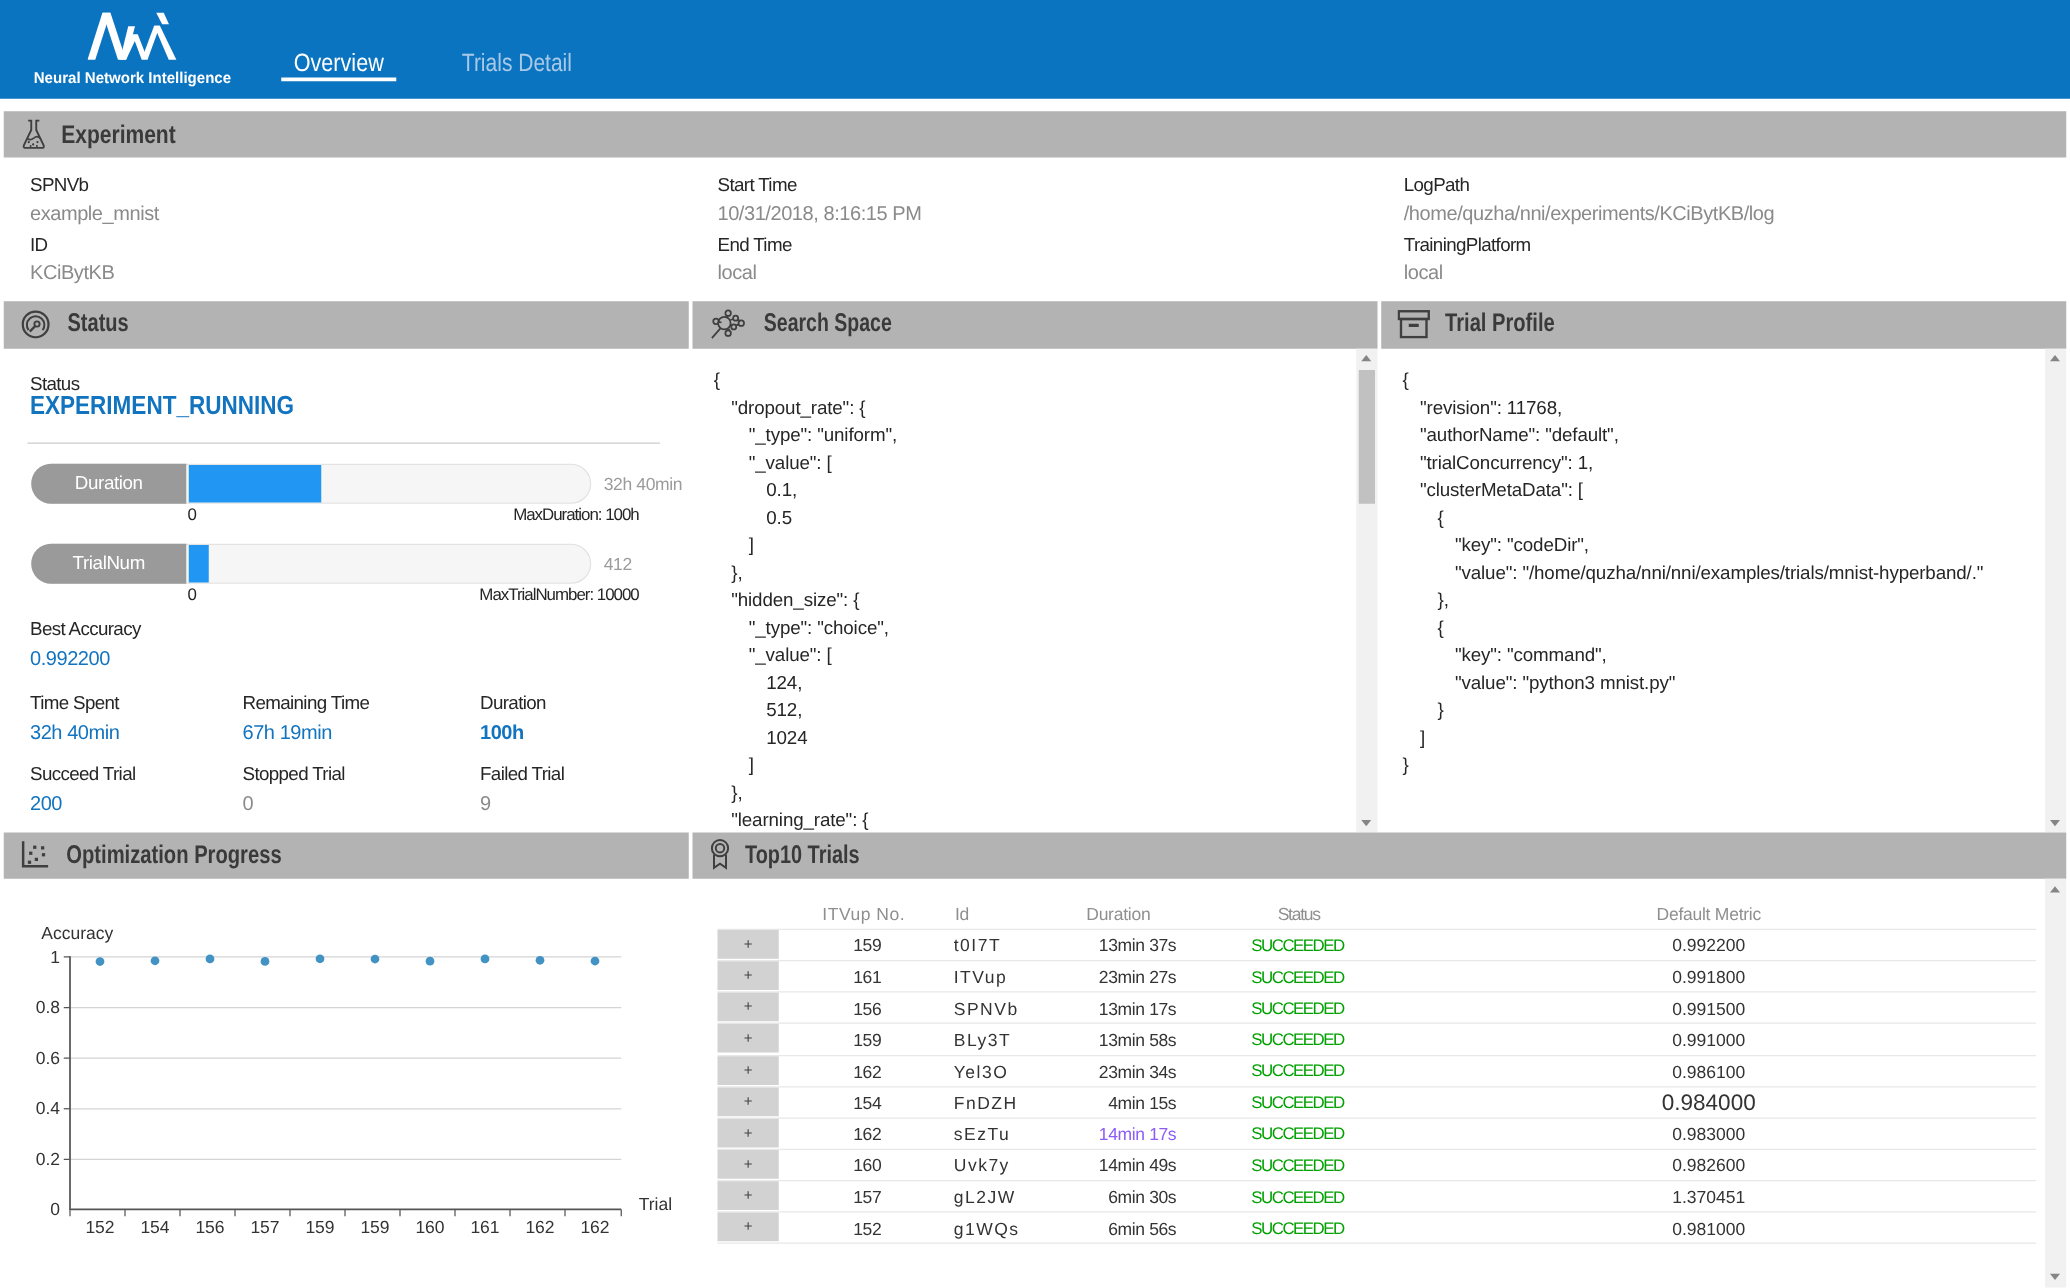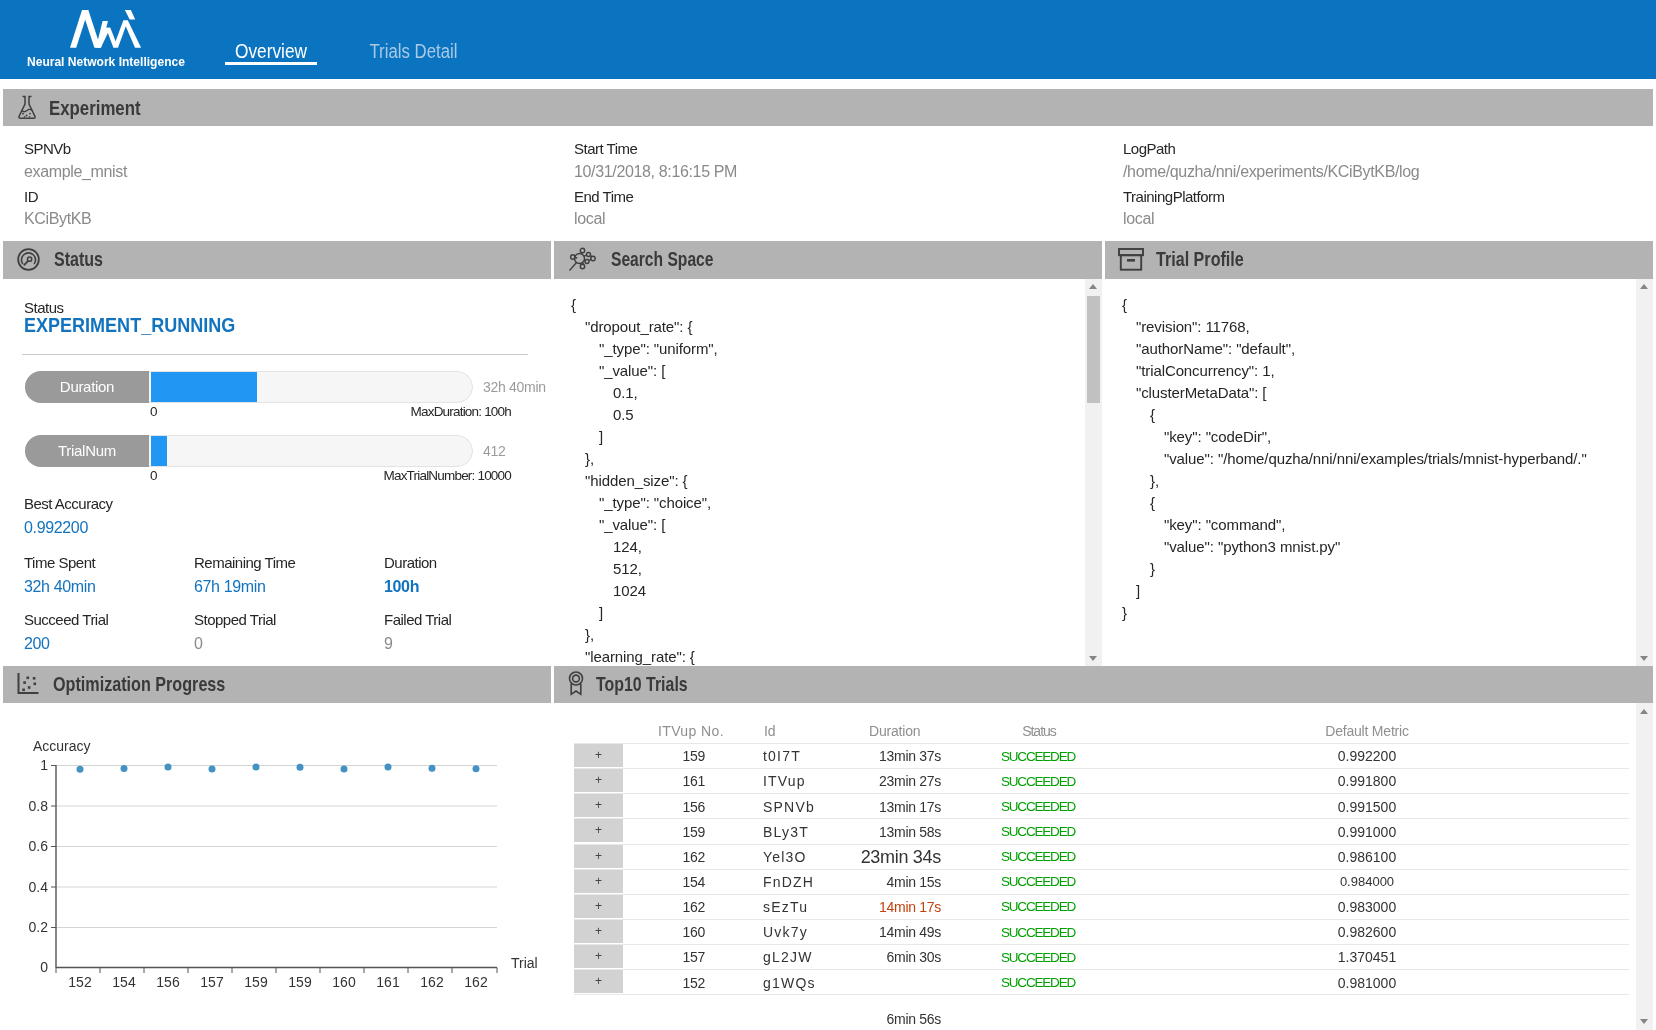--- a/index.html
+++ b/index.html
@@ -310,55 +310,55 @@
 <div class="abs" style="left:574px;top:819.4px;width:49px;height:23px;background:#d2d2d2;text-align:center;line-height:23px;font-size:12px;color:#444;">+</div>
 <div class="abs" style="left:645px;top:823.6px;font-size:14px;color:#333;letter-spacing:-0.3px;line-height:16px;width:60px;text-align:right;">159</div>
 <div class="abs" style="left:763px;top:823.6px;font-size:14px;color:#333;letter-spacing:1.2px;line-height:16px;">BLy3T</div>
 <div class="abs" style="left:841px;top:823.6px;font-size:14px;color:#333;letter-spacing:-0.3px;line-height:16px;width:100px;text-align:right;">13min 58s</div>
 <div class="abs" style="left:968px;top:823.9px;width:140px;text-align:center;font-size:13.5px;color:#00a000;letter-spacing:-1.2px;line-height:16px;">SUCCEEDED</div>
 <div class="abs" style="left:1297px;top:823.6px;font-size:14px;color:#333;letter-spacing:-0.3px;line-height:16px;width:140px;text-align:center;letter-spacing:0;">0.991000</div>
 <div class="abs" style="left:574px;top:843.6px;width:1055px;height:1px;background:#e8e8e8;"></div>
 <div class="abs" style="left:574px;top:844.6px;width:49px;height:23px;background:#d2d2d2;text-align:center;line-height:23px;font-size:12px;color:#444;">+</div>
 <div class="abs" style="left:645px;top:848.8px;font-size:14px;color:#333;letter-spacing:-0.3px;line-height:16px;width:60px;text-align:right;">162</div>
 <div class="abs" style="left:763px;top:848.8px;font-size:14px;color:#333;letter-spacing:1.2px;line-height:16px;">Yel3O</div>
-<div class="abs" style="left:841px;top:848.8px;font-size:18px;color:#333;letter-spacing:-0.3px;line-height:16px;width:100px;text-align:right;">23min 34s</div>
+<div class="abs" style="left:841px;top:848.8px;font-size:14px;color:#333;letter-spacing:-0.3px;line-height:16px;width:100px;text-align:right;">23min 34s</div>
 <div class="abs" style="left:968px;top:849.1px;width:140px;text-align:center;font-size:13.5px;color:#00a000;letter-spacing:-1.2px;line-height:16px;">SUCCEEDED</div>
 <div class="abs" style="left:1297px;top:848.8px;font-size:14px;color:#333;letter-spacing:-0.3px;line-height:16px;width:140px;text-align:center;letter-spacing:0;">0.986100</div>
 <div class="abs" style="left:574px;top:868.7px;width:1055px;height:1px;background:#e8e8e8;"></div>
 <div class="abs" style="left:574px;top:869.7px;width:49px;height:23px;background:#d2d2d2;text-align:center;line-height:23px;font-size:12px;color:#444;">+</div>
 <div class="abs" style="left:645px;top:873.9px;font-size:14px;color:#333;letter-spacing:-0.3px;line-height:16px;width:60px;text-align:right;">154</div>
 <div class="abs" style="left:763px;top:873.9px;font-size:14px;color:#333;letter-spacing:1.2px;line-height:16px;">FnDZH</div>
 <div class="abs" style="left:841px;top:873.9px;font-size:14px;color:#333;letter-spacing:-0.3px;line-height:16px;width:100px;text-align:right;">4min 15s</div>
 <div class="abs" style="left:968px;top:874.2px;width:140px;text-align:center;font-size:13.5px;color:#00a000;letter-spacing:-1.2px;line-height:16px;">SUCCEEDED</div>
-<div class="abs" style="left:1297px;top:873.9px;font-size:13px;color:#333;letter-spacing:-0.3px;line-height:16px;width:140px;text-align:center;letter-spacing:0;">0.984000</div>
+<div class="abs" style="left:1297px;top:873.9px;font-size:18px;color:#333;letter-spacing:-0.3px;line-height:16px;width:140px;text-align:center;letter-spacing:0;">0.984000</div>
 <div class="abs" style="left:574px;top:893.8px;width:1055px;height:1px;background:#e8e8e8;"></div>
 <div class="abs" style="left:574px;top:894.8px;width:49px;height:23px;background:#d2d2d2;text-align:center;line-height:23px;font-size:12px;color:#444;">+</div>
 <div class="abs" style="left:645px;top:899.0px;font-size:14px;color:#333;letter-spacing:-0.3px;line-height:16px;width:60px;text-align:right;">162</div>
 <div class="abs" style="left:763px;top:899.0px;font-size:14px;color:#333;letter-spacing:1.2px;line-height:16px;">sEzTu</div>
-<div class="abs" style="left:841px;top:899.0px;font-size:14px;color:#c2410c;letter-spacing:-0.3px;line-height:16px;width:100px;text-align:right;">14min 17s</div>
+<div class="abs" style="left:841px;top:899.0px;font-size:14px;color:#8b5cf6;letter-spacing:-0.3px;line-height:16px;width:100px;text-align:right;">14min 17s</div>
 <div class="abs" style="left:968px;top:899.3px;width:140px;text-align:center;font-size:13.5px;color:#00a000;letter-spacing:-1.2px;line-height:16px;">SUCCEEDED</div>
 <div class="abs" style="left:1297px;top:899.0px;font-size:14px;color:#333;letter-spacing:-0.3px;line-height:16px;width:140px;text-align:center;letter-spacing:0;">0.983000</div>
 <div class="abs" style="left:574px;top:919.0px;width:1055px;height:1px;background:#e8e8e8;"></div>
 <div class="abs" style="left:574px;top:920.0px;width:49px;height:23px;background:#d2d2d2;text-align:center;line-height:23px;font-size:12px;color:#444;">+</div>
 <div class="abs" style="left:645px;top:924.2px;font-size:14px;color:#333;letter-spacing:-0.3px;line-height:16px;width:60px;text-align:right;">160</div>
 <div class="abs" style="left:763px;top:924.2px;font-size:14px;color:#333;letter-spacing:1.2px;line-height:16px;">Uvk7y</div>
 <div class="abs" style="left:841px;top:924.2px;font-size:14px;color:#333;letter-spacing:-0.3px;line-height:16px;width:100px;text-align:right;">14min 49s</div>
 <div class="abs" style="left:968px;top:924.5px;width:140px;text-align:center;font-size:13.5px;color:#00a000;letter-spacing:-1.2px;line-height:16px;">SUCCEEDED</div>
 <div class="abs" style="left:1297px;top:924.2px;font-size:14px;color:#333;letter-spacing:-0.3px;line-height:16px;width:140px;text-align:center;letter-spacing:0;">0.982600</div>
 <div class="abs" style="left:574px;top:944.1px;width:1055px;height:1px;background:#e8e8e8;"></div>
 <div class="abs" style="left:574px;top:945.1px;width:49px;height:23px;background:#d2d2d2;text-align:center;line-height:23px;font-size:12px;color:#444;">+</div>
 <div class="abs" style="left:645px;top:949.3px;font-size:14px;color:#333;letter-spacing:-0.3px;line-height:16px;width:60px;text-align:right;">157</div>
 <div class="abs" style="left:763px;top:949.3px;font-size:14px;color:#333;letter-spacing:1.2px;line-height:16px;">gL2JW</div>
 <div class="abs" style="left:841px;top:949.3px;font-size:14px;color:#333;letter-spacing:-0.3px;line-height:16px;width:100px;text-align:right;">6min 30s</div>
 <div class="abs" style="left:968px;top:949.6px;width:140px;text-align:center;font-size:13.5px;color:#00a000;letter-spacing:-1.2px;line-height:16px;">SUCCEEDED</div>
 <div class="abs" style="left:1297px;top:949.3px;font-size:14px;color:#333;letter-spacing:-0.3px;line-height:16px;width:140px;text-align:center;letter-spacing:0;">1.370451</div>
 <div class="abs" style="left:574px;top:969.3px;width:1055px;height:1px;background:#e8e8e8;"></div>
 <div class="abs" style="left:574px;top:970.3px;width:49px;height:23px;background:#d2d2d2;text-align:center;line-height:23px;font-size:12px;color:#444;">+</div>
 <div class="abs" style="left:645px;top:974.5px;font-size:14px;color:#333;letter-spacing:-0.3px;line-height:16px;width:60px;text-align:right;">152</div>
 <div class="abs" style="left:763px;top:974.5px;font-size:14px;color:#333;letter-spacing:1.2px;line-height:16px;">g1WQs</div>
-<div class="abs" style="left:841px;top:974.5px;font-size:14px;color:#333;letter-spacing:-0.3px;line-height:16px;width:100px;text-align:right;margin-top:36px;">6min 56s</div>
+<div class="abs" style="left:841px;top:974.5px;font-size:14px;color:#333;letter-spacing:-0.3px;line-height:16px;width:100px;text-align:right;">6min 56s</div>
 <div class="abs" style="left:968px;top:974.8px;width:140px;text-align:center;font-size:13.5px;color:#00a000;letter-spacing:-1.2px;line-height:16px;">SUCCEEDED</div>
 <div class="abs" style="left:1297px;top:974.5px;font-size:14px;color:#333;letter-spacing:-0.3px;line-height:16px;width:140px;text-align:center;letter-spacing:0;">0.981000</div>
 <div class="abs" style="left:574px;top:994.4px;width:1055px;height:1px;background:#e8e8e8;"></div>
 
 <div class="sb-track" style="left:1636px;top:702.5px;width:17px;height:327.5px;"></div>
 <div class="tri-up" style="left:1640px;top:709px;"></div>
 <div class="tri-dn" style="left:1640px;top:1019px;"></div>
 
 </body></html>

